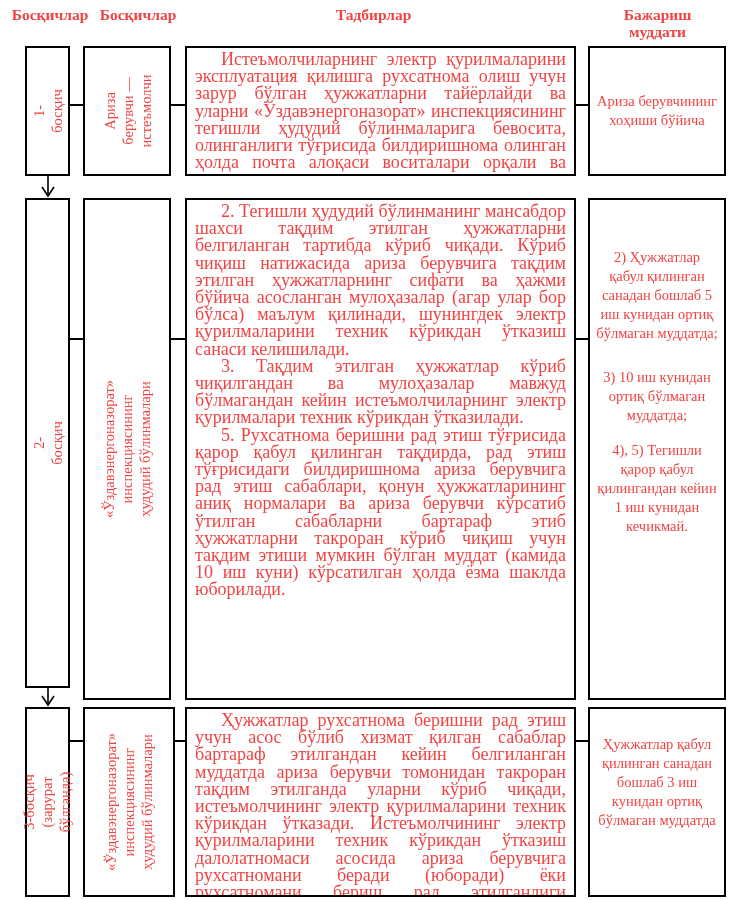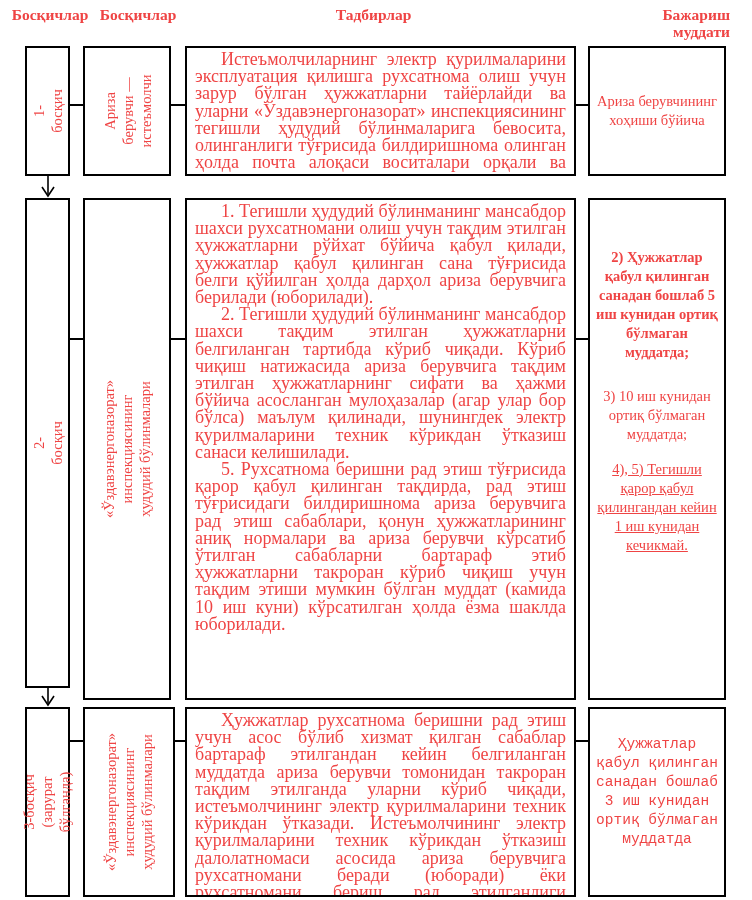--- a/index.html
+++ b/index.html
@@ -12,21 +12,21 @@
     overflow:hidden;
   }
   .hdr{
     position:absolute;top:6px;
     font-weight:bold;font-size:15.5px;line-height:17px;
     text-align:center;white-space:pre-line;
   }
   .hdr-stages{left:0;width:100px;}
   .hdr-subjects{left:88px;width:100px;}
   .hdr-events{left:178px;width:391px;}
-  .hdr-deadline{left:585px;width:145px;text-align:right;}
+  .hdr-deadline{left:585px;width:145px;}
 
   .row{position:absolute;left:0;width:752px;}
   .row1{top:46px;height:130px;}
   .row2{top:198px;height:502px;}
   .row3{top:707px;height:190px;}
 
   .box{
     position:absolute;top:0;
     border:2px solid #000;
     background:#fff;
@@ -54,24 +54,24 @@
   }
 
   .deadline-box p{
     margin:0;padding:0 6px;
     font-size:14.5px;line-height:19px;
     text-align:center;
   }
   .row1 .deadline-box{display:flex;align-items:center;justify-content:center;}
   .row2 .deadline-box{padding-top:6px;}
   .row2 .deadline-box p.d1{margin-top:0;}
-  .row2 .deadline-box p.d2{margin-top:42px;font-weight:bold;}
+  .row2 .deadline-box p.d2{margin-top:42px;}
   .row2 .deadline-box p.d3{margin-top:25px;}
-  .row2 .deadline-box p.d4{margin-top:16px;text-decoration:underline;}
-  .row3 .deadline-box{padding-top:26px;font-family:Liberation Mono, monospace;}
+  .row2 .deadline-box p.d4{margin-top:16px;}
+  .row3 .deadline-box{padding-top:26px;}
 
   .conn{position:absolute;height:0;border-top:2px solid #000;}
   .row1 .conn{top:58px;}
   .row2 .conn{top:140px;}
   .row3 .conn{top:33px;}
   .conn-a{left:70px;width:13px;}
   .conn-b{left:171px;width:14px;}
   .row3 .conn-b{left:175px;width:10px;}
   .conn-c{left:576px;width:12px;}
 
@@ -130,22 +130,22 @@
     </div>
     <div class="conn conn-a"></div>
     <div class="box subject-box">
       <div class="vwrap">
           <div class="vtext">«Ўздавэнергоназорат» инспекциясининг
 ҳудудий бўлинмалари</div>
         </div>
     </div>
     <div class="conn conn-b"></div>
     <div class="box event-box">
-      <p>1. Тегишли ҳудудий бўлинманинг мансабдор шахси рухсатномани олиш учун тақдим этилган ҳужжатларни рўйхат бўйича қабул қилади, ҳужжатлар қабул қилинган сана тўғрисида белги қўйилган ҳолда дарҳол ариза берувчига берилади (юборилади).</p>
       <p>2. Тегишли ҳудудий бўлинманинг мансабдор шахси тақдим этилган ҳужжатларни белгиланган тартибда кўриб чиқади. Кўриб чиқиш натижасида ариза берувчига тақдим этилган ҳужжатларнинг сифати ва ҳажми бўйича асосланган мулоҳазалар (агар улар бор бўлса) маълум қилинади, шунингдек электр қурилмаларини техник кўрикдан ўтказиш санаси келишилади.</p>
+      <p>3. Тақдим этилган ҳужжатлар кўриб чиқилгандан ва мулоҳазалар мавжуд бўлмагандан кейин истеъмолчиларнинг электр қурилмалари техник кўрикдан ўтказилади.</p>
       <p>5. Рухсатнома беришни рад этиш тўғрисида қарор қабул қилинган тақдирда, рад этиш тўғрисидаги билдиришнома ариза берувчига рад этиш сабаблари, қонун ҳужжатларининг аниқ нормалари ва ариза берувчи кўрсатиб ўтилган сабабларни бартараф этиб ҳужжатларни такроран кўриб чиқиш учун тақдим этиши мумкин бўлган муддат (камида 10 иш куни) кўрсатилган ҳолда ёзма шаклда юборилади.</p>
     </div>
     <div class="conn conn-c"></div>
     <div class="box deadline-box">
       <p class="d2">2) Ҳужжатлар қабул қилинган санадан бошлаб 5 иш кунидан ортиқ бўлмаган муддатда;</p>
       <p class="d3">3) 10 иш кунидан ортиқ бўлмаган муддатда;</p>
       <p class="d4">4), 5) Тегишли қарор қабул қилингандан кейин 1 иш кунидан кечикмай.</p>
     </div>
   </div>
 

